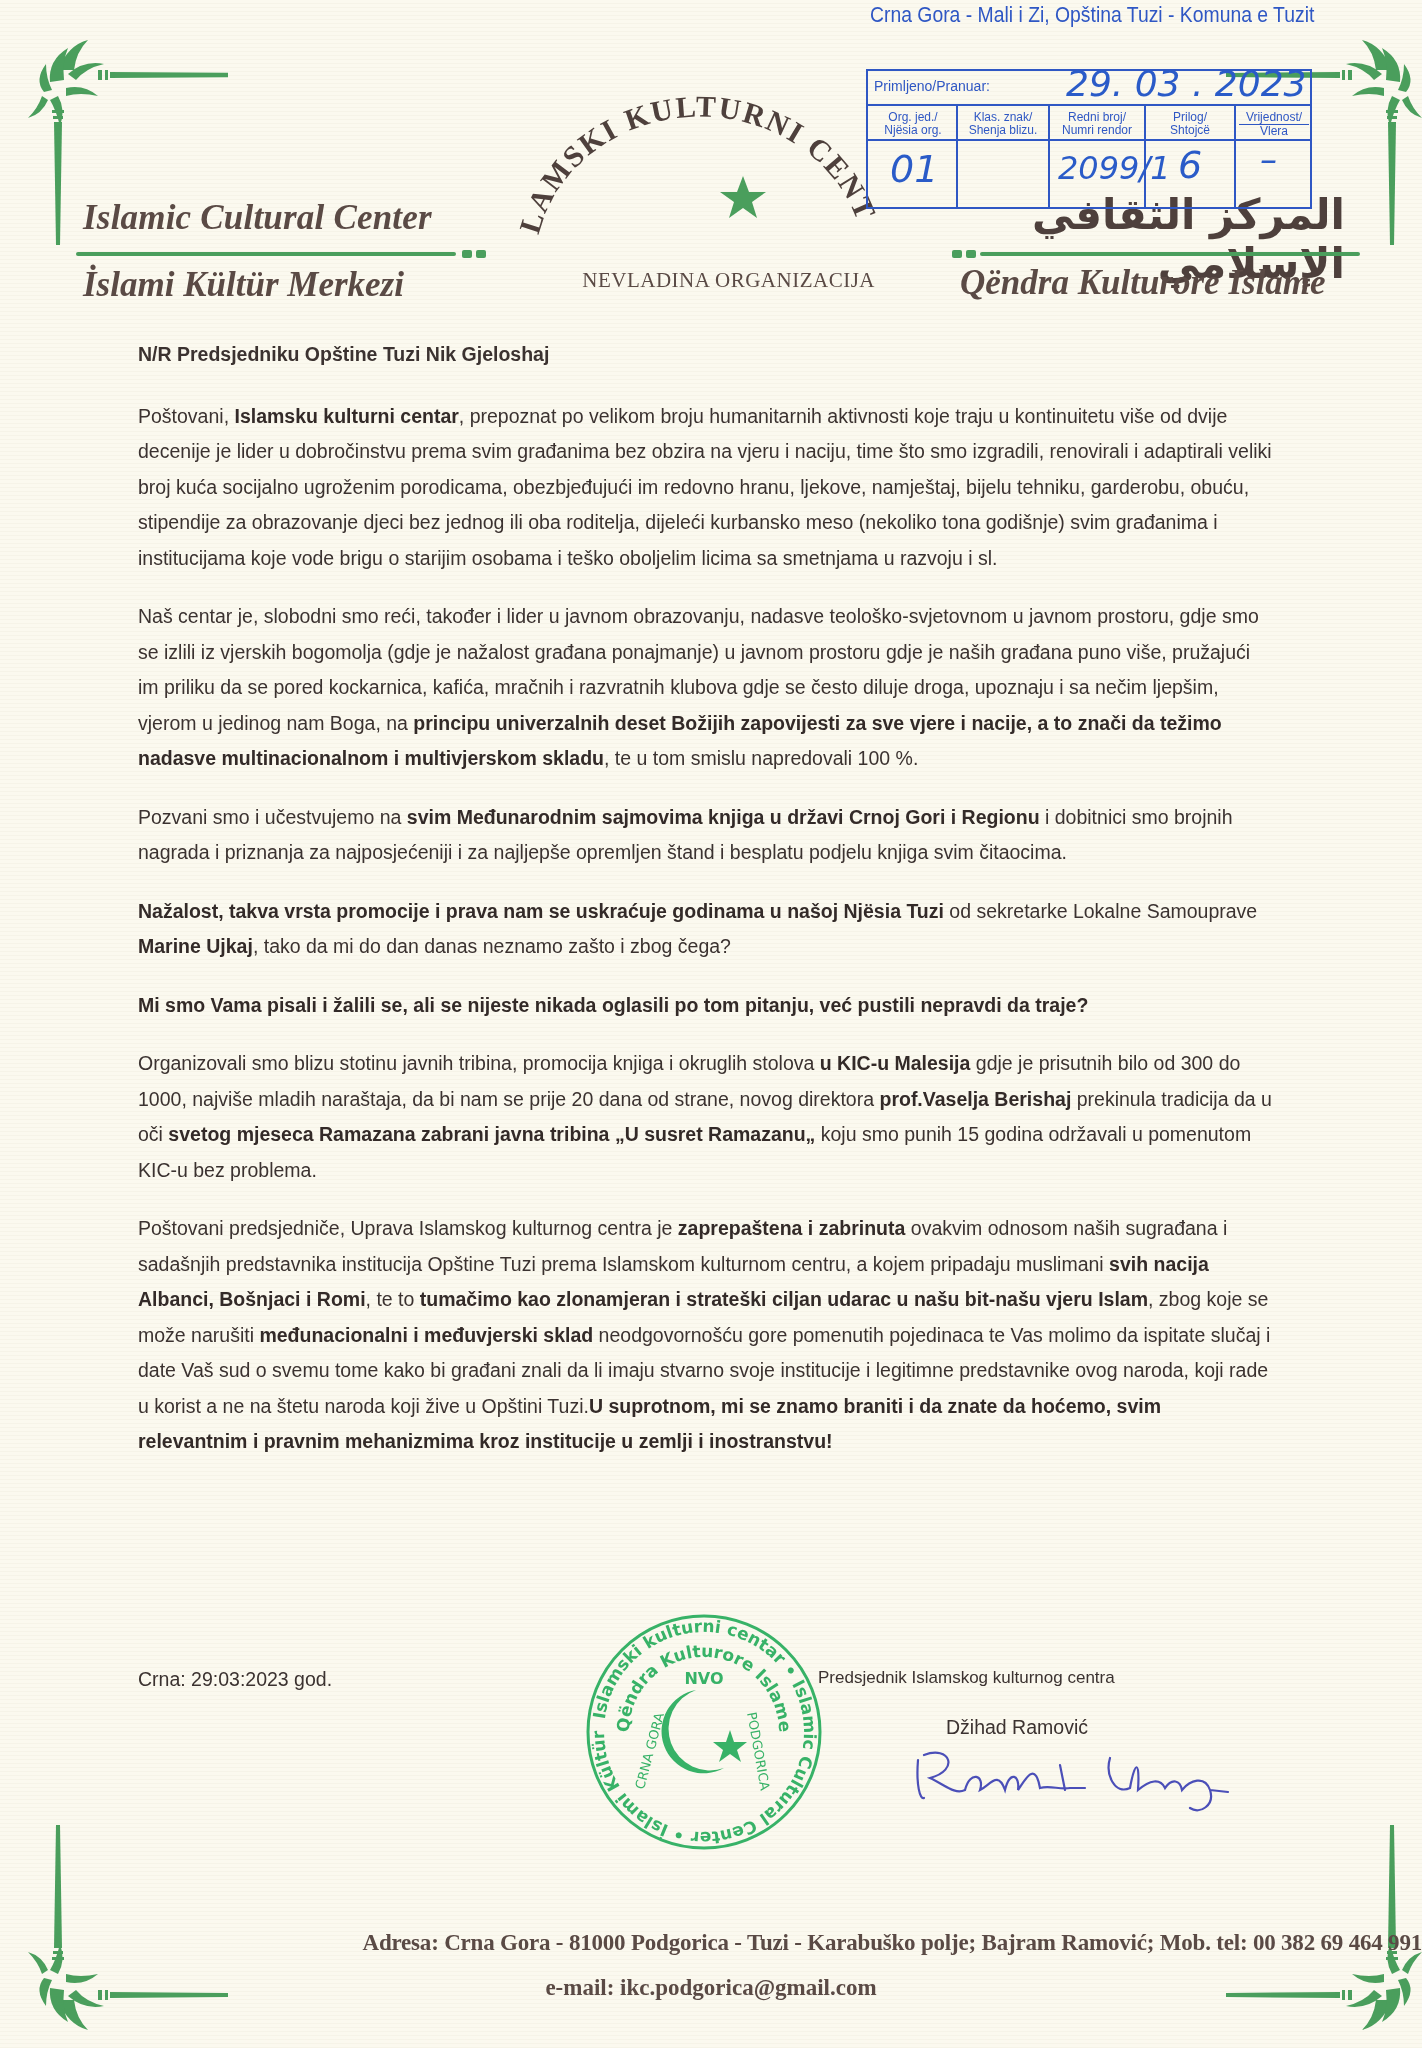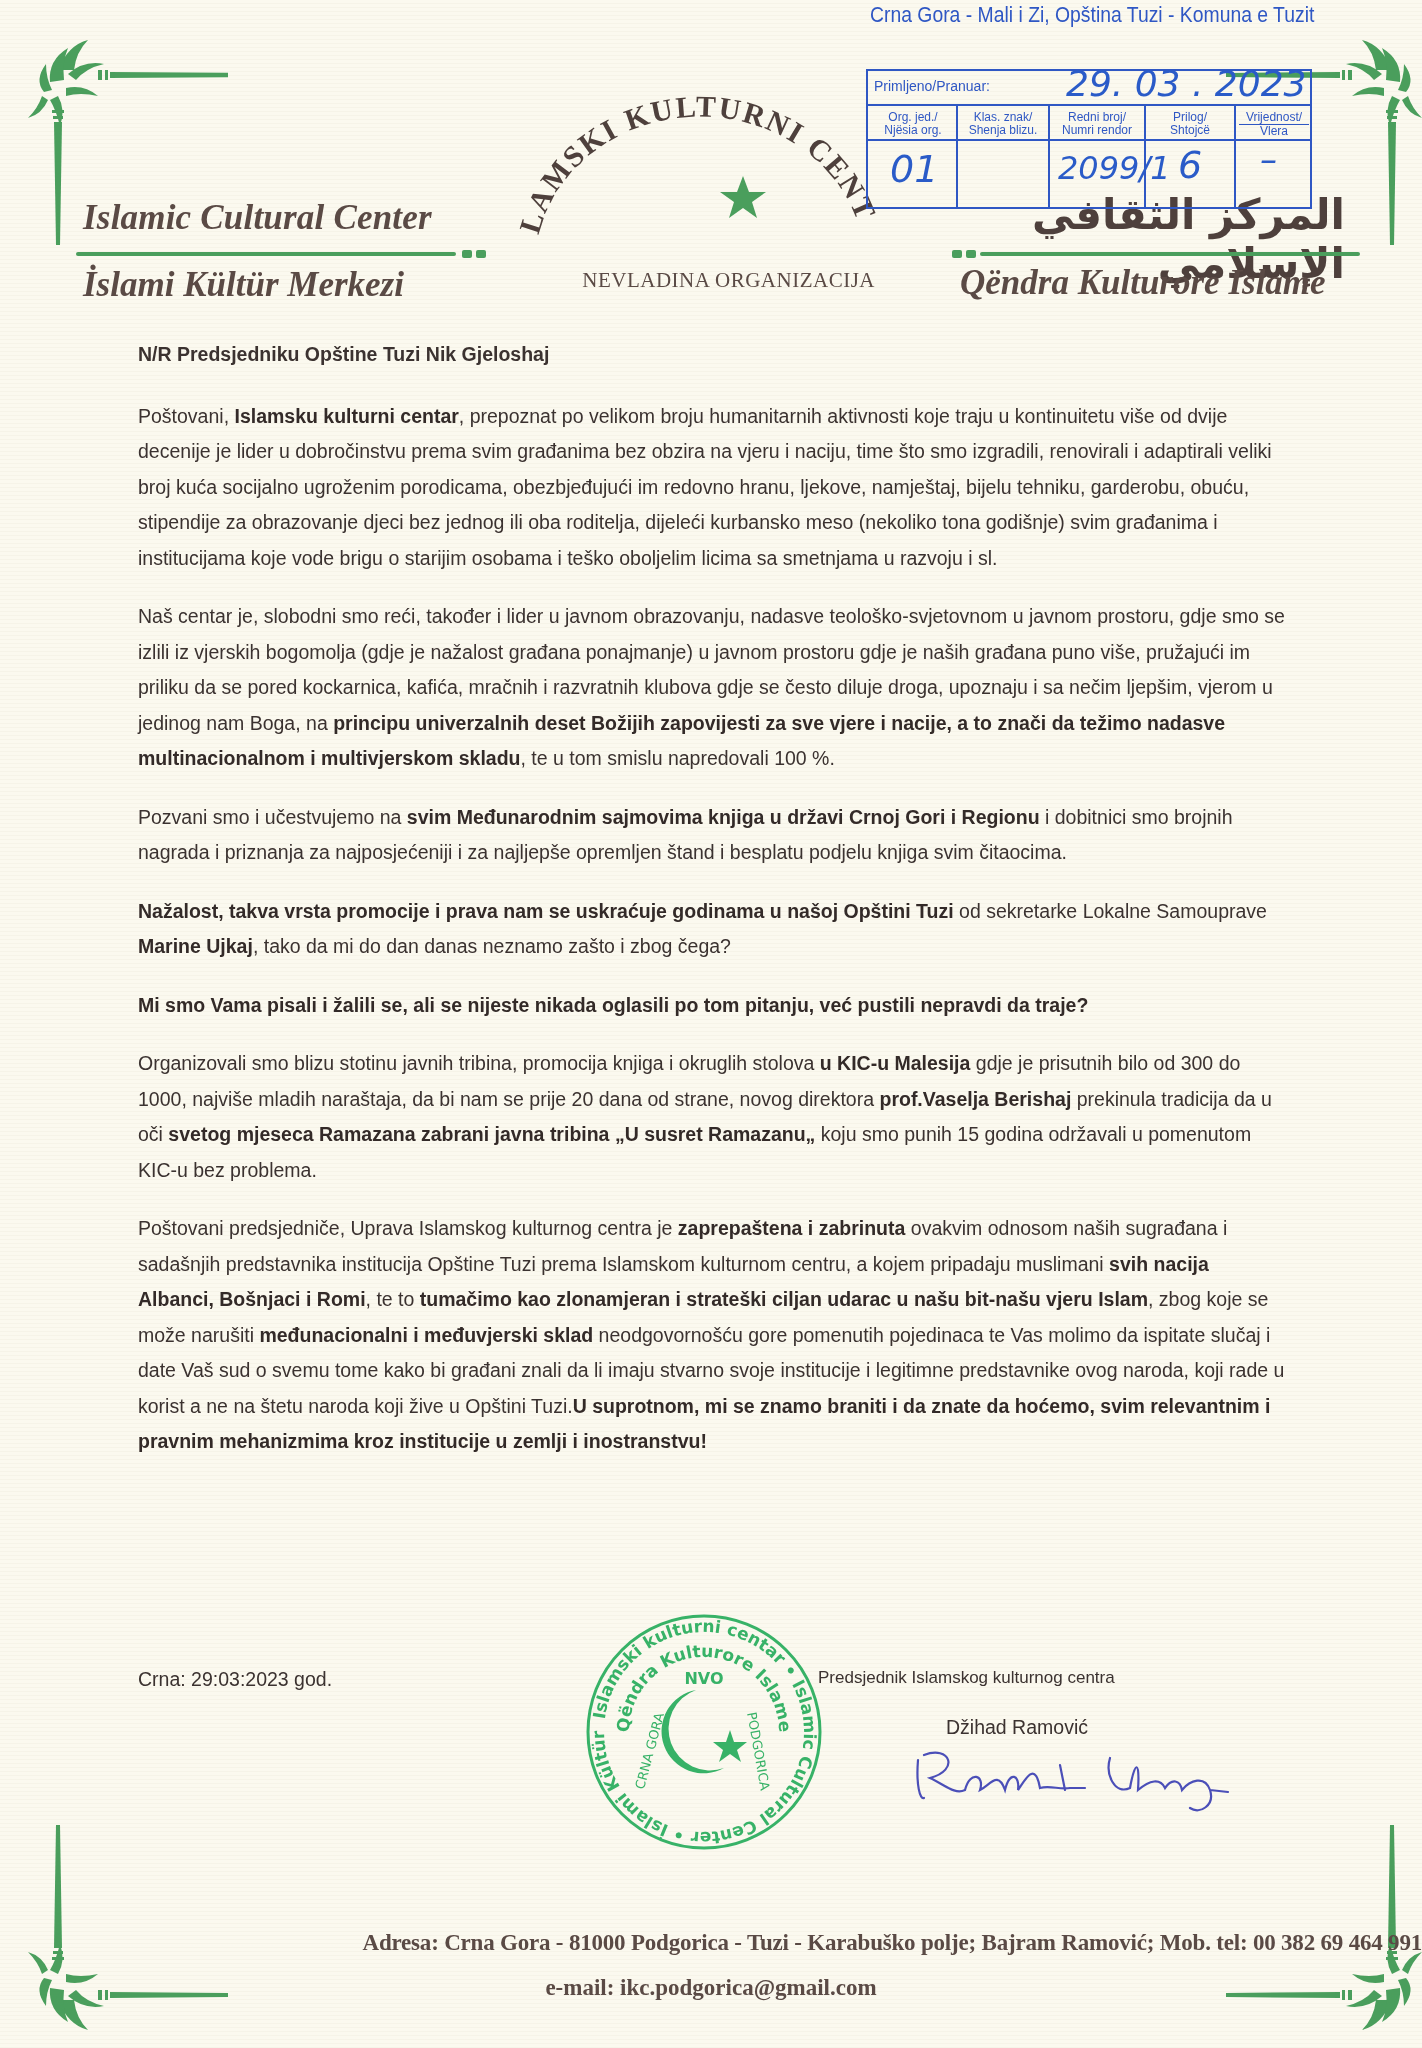--- a/index.html
+++ b/index.html
@@ -64,21 +64,21 @@
   .reg-hand {
     position: absolute; font-family: "DejaVu Sans", sans-serif; font-style: italic;
     color: #2a5bc8; font-weight: normal;
   }
 
   
   .letter {
     position: absolute; left: 138px; top: 337px; width: 1150px;
     font-family: "Liberation Sans", sans-serif; font-size: 19.5px; line-height: 35.5px; color: #3b3230;
   }
-  .letter p { margin: 0 0 23px 0; }
+  .letter p { margin: 0 16px 23px 0; }
   .letter b { font-weight: bold; color: #332a28; }
   .addressee { font-weight: bold; margin-bottom: 26px !important; }
 
   .date-line {
     position: absolute; left: 138px; top: 1668px;
     font-size: 19.5px; color: #3b3230;
   }
   .sig-title {
     position: absolute; left: 818px; top: 1668px;
     font-size: 17px; color: #3b3230;
@@ -226,21 +226,21 @@
   <span class="reg-hand" style="left:310px;top:72px;font-size:38px;">6</span>
   <span class="reg-hand" style="left:392px;top:68px;font-size:34px;">–</span>
 </div>
 
 <div class="letter">
   <p class="addressee">N/R Predsjedniku Opštine Tuzi Nik Gjeloshaj</p>
   <div id="paragraphs">
       <p><span>Poštovani, </span><b>Islamsku kulturni centar</b><span>, prepoznat po velikom broju humanitarnih aktivnosti koje traju u kontinuitetu više od dvije decenije je lider u dobročinstvu prema svim građanima bez obzira na vjeru i naciju, time što smo izgradili, renovirali i adaptirali veliki broj kuća socijalno ugroženim porodicama, obezbjeđujući im redovno hranu, ljekove, namještaj, bijelu tehniku, garderobu, obuću, stipendije za obrazovanje djeci bez jednog ili oba roditelja, dijeleći kurbansko meso (nekoliko tona godišnje) svim građanima i institucijama koje vode brigu o starijim osobama i teško oboljelim licima sa smetnjama u razvoju i sl.</span></p>
       <p><span>Naš centar je, slobodni smo reći, također i lider u javnom obrazovanju, nadasve teološko-svjetovnom u javnom prostoru, gdje smo se izlili iz vjerskih bogomolja (gdje je nažalost građana ponajmanje) u javnom prostoru gdje je naših građana puno više, pružajući im priliku da se pored kockarnica, kafića, mračnih i razvratnih klubova gdje se često diluje droga, upoznaju i sa nečim ljepšim, vjerom u jedinog nam Boga, na </span><b>principu univerzalnih deset Božijih zapovijesti za sve vjere i nacije, a to znači da težimo nadasve multinacionalnom i multivjerskom skladu</b><span>, te u tom smislu napredovali 100 %.</span></p>
       <p><span>Pozvani smo i učestvujemo na </span><b>svim Međunarodnim sajmovima knjiga u državi Crnoj Gori i Regionu</b><span> i dobitnici smo brojnih nagrada i priznanja za najposjećeniji i za najljepše opremljen štand i besplatu podjelu knjiga svim čitaocima.</span></p>
-      <p><b>Nažalost, takva vrsta promocije i prava nam se uskraćuje godinama u našoj Opštini Tuzi</b><span> od sekretarke Lokalne Samouprave </span><b>Marine Ujkaj</b><span>, tako da mi do dan danas neznamo zašto i zbog čega?</span></p>
+      <p><b>Nažalost, takva vrsta promocije i prava nam se uskraćuje godinama u našoj Njësia Tuzi</b><span> od sekretarke Lokalne Samouprave </span><b>Marine Ujkaj</b><span>, tako da mi do dan danas neznamo zašto i zbog čega?</span></p>
       <p><b>Mi smo Vama pisali i žalili se, ali se nijeste nikada oglasili po tom pitanju, već pustili nepravdi da traje?</b></p>
       <p><span>Organizovali smo blizu stotinu javnih tribina, promocija knjiga i okruglih stolova </span><b>u KIC-u Malesija</b><span> gdje je prisutnih bilo od 300 do 1000, najviše mladih naraštaja, da bi nam se prije 20 dana od strane, novog direktora </span><b>prof.Vaselja Berishaj</b><span> prekinula tradicija da u oči </span><b>svetog mjeseca Ramazana zabrani javna tribina „U susret Ramazanu„</b><span> koju smo punih 15 godina održavali u pomenutom KIC-u bez problema.</span></p>
       <p><span>Poštovani predsjedniče, Uprava Islamskog kulturnog centra je </span><b>zaprepaštena i zabrinuta</b><span> ovakvim odnosom naših sugrađana i sadašnjih predstavnika institucija Opštine Tuzi prema Islamskom kulturnom centru, a kojem pripadaju muslimani </span><b>svih nacija Albanci, Bošnjaci i Romi</b><span>, te to </span><b>tumačimo kao zlonamjeran i strateški ciljan udarac u našu bit-našu vjeru Islam</b><span>, zbog koje se može narušiti </span><b>međunacionalni i međuvjerski sklad</b><span> neodgovornošću gore pomenutih pojedinaca te Vas molimo da ispitate slučaj i date Vaš sud o svemu tome kako bi građani znali da li imaju stvarno svoje institucije  i legitimne predstavnike ovog naroda, koji rade u korist a ne na štetu naroda koji žive u Opštini Tuzi.</span><b>U suprotnom, mi se znamo braniti i da znate da hoćemo, svim relevantnim  i pravnim mehanizmima kroz institucije u zemlji i inostranstvu!</b></p>
     </div>
 </div>
 
 <div class="date-line">Crna: 29:03:2023 god.</div>
 <div class="sig-title">Predsjednik Islamskog kulturnog centra</div>
 <div class="sig-name">Džihad Ramović</div>
 <svg class="ornament" style="left:910px;top:1740px" width="330" height="80" viewBox="0 0 330 80">

